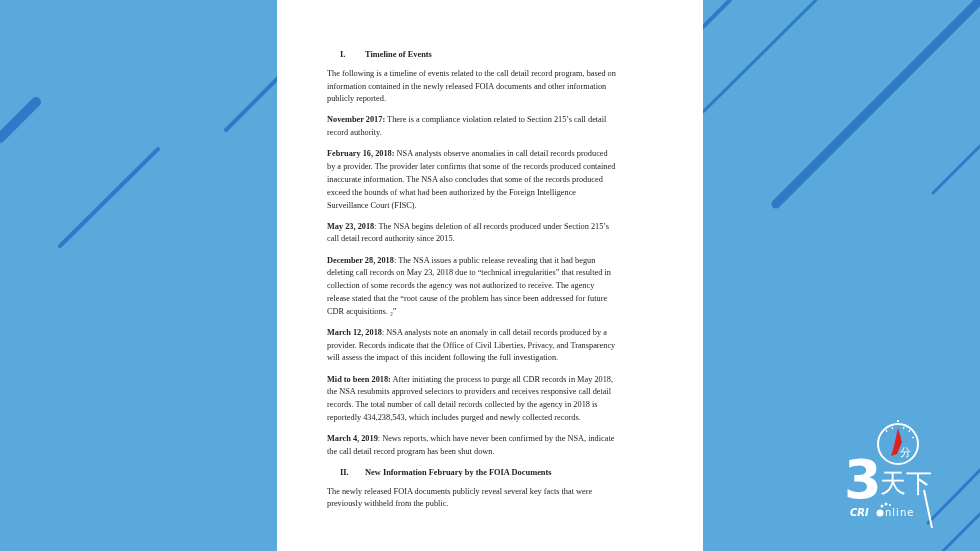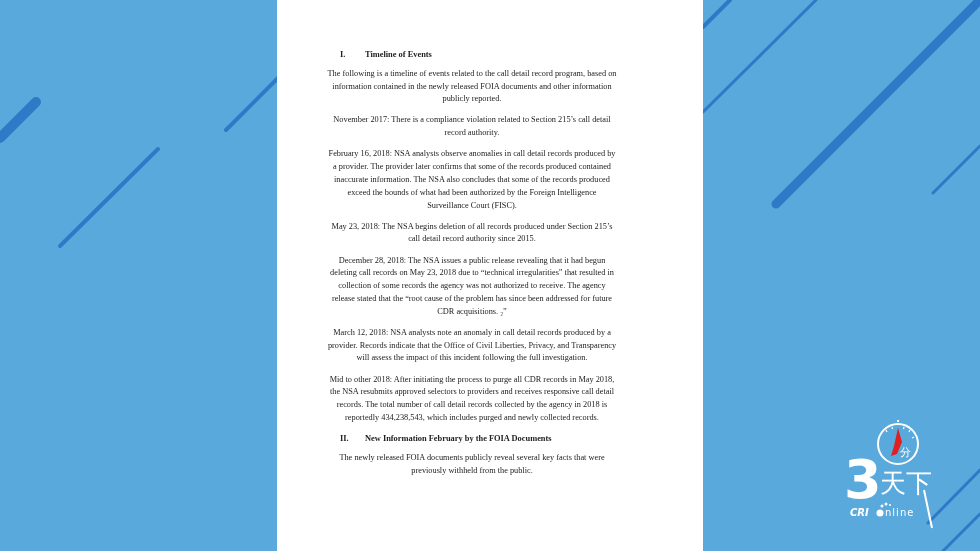--- a/index.html
+++ b/index.html
@@ -18,22 +18,22 @@
       position: absolute; left: 50px; top: 47px; width: 290px;
       color: #222;
       font-size: 8.3px; line-height: 12.8px;
     }
     .heading {
       font-weight: bold; font-size: 8.4px;
       margin: 2px 0 6px 13px;
       display: flex;
     }
     .heading .num { width: 25px; display: inline-block; }
-    .para { margin: 0 0 8.3px 0; text-align: center; }
-    .para b { font-weight: normal; }
+    .para { margin: 0 0 8.3px 0; }
+    .para b { font-weight: bold; }
     .logo { position: absolute; left: 842px; top: 420px; width: 110px; height: 110px; }
   </style>
 </head>
 <body>
 
 <svg class="bg-deco" viewBox="0 0 980 551">
   <g stroke="#2f7ac7" stroke-linecap="round" fill="none">
     <line x1="0" y1="138" x2="36" y2="102" stroke-width="10"></line>
     <line x1="60" y1="246" x2="158" y2="149" stroke-width="4"></line>
     <line x1="226" y1="130" x2="280" y2="76" stroke-width="4"></line>
@@ -52,21 +52,22 @@
       <span class="num">I.</span>
       <span>Timeline of Events</span>
     </div>
     <p class="para">The following is a timeline of events related to the call detail record program, based on information contained in the newly released FOIA documents and other information publicly reported.</p>
 
     <p class="para"><b>November 2017:</b><span> There is a compliance violation related to Section 215’s call detail record authority.</span></p>
     <p class="para"><b>February 16, 2018:</b><span> NSA analysts observe anomalies in call detail records produced by a provider. The provider later confirms that some of the records produced contained inaccurate information. The NSA also concludes that some of the records produced exceed the bounds of what had been authorized by the Foreign Intelligence Surveillance Court (FISC).</span></p>
     <p class="para"><b>May 23, 2018</b><span>: The NSA begins deletion of all records produced under Section 215’s call detail record authority since 2015.</span></p>
     <p class="para"><b>December 28, 2018</b><span>: The NSA issues a public release revealing that it had begun deleting call records on May 23, 2018 due to “technical irregularities” that resulted in collection of some records the agency was not authorized to receive. The agency release stated that the “root cause of the problem has since been addressed for future CDR acquisitions. ₂”</span></p>
     <p class="para"><b>March 12, 2018</b><span>: NSA analysts note an anomaly in call detail records produced by a provider. Records indicate that the Office of Civil Liberties, Privacy, and Transparency will assess the impact of this incident following the full investigation.</span></p>
-    <p class="para"><b>Mid to other 2018:</b><span> After initiating the process to purge all CDR records in May 2018, the NSA resubmits approved selectors to providers and receives responsive call detail records. The total number of call detail records collected by the agency in 2018 is reportedly 434,238,543, which includes purged and newly collected records.</span></p>
+    <p class="para"><b>Mid to been 2018:</b><span> After initiating the process to purge all CDR records in May 2018, the NSA resubmits approved selectors to providers and receives responsive call detail records. The total number of call detail records collected by the agency in 2018 is reportedly 434,238,543, which includes purged and newly collected records.</span></p>
+    <p class="para"><b>March 4, 2019</b><span>: News reports, which have never been confirmed by the NSA, indicate the call detail record program has been shut down.</span></p>
 
     <div class="heading">
       <span class="num">II.</span>
       <span>New Information February by the FOIA Documents</span>
     </div>
     <p class="para">The newly released FOIA documents publicly reveal several key facts that were previously withheld from the public.</p>
   </div>
 </div>
 
 <svg class="logo" viewBox="0 0 110 110">

